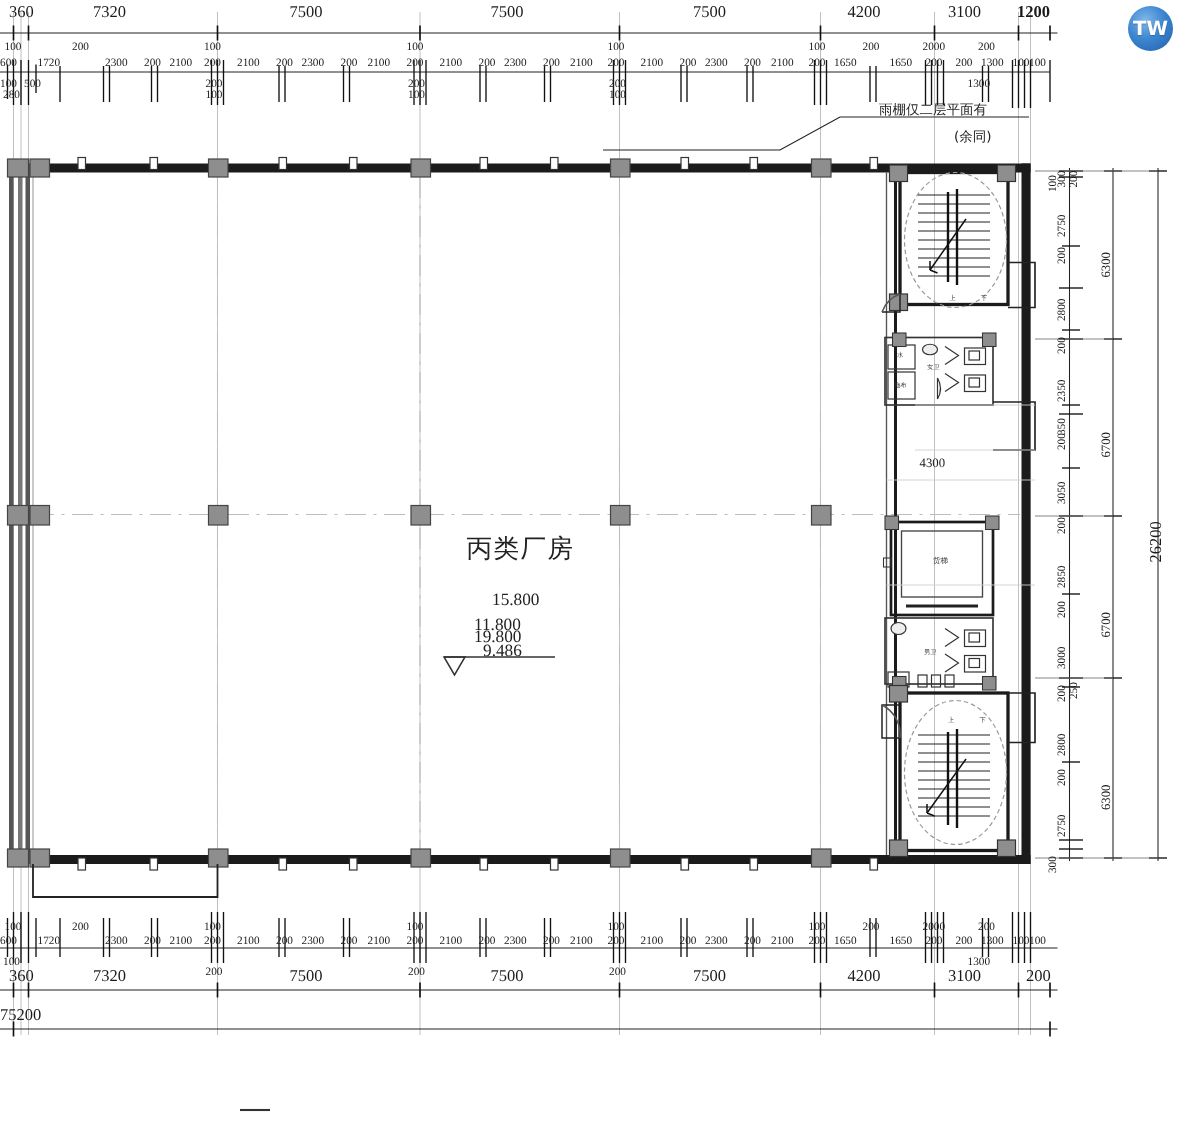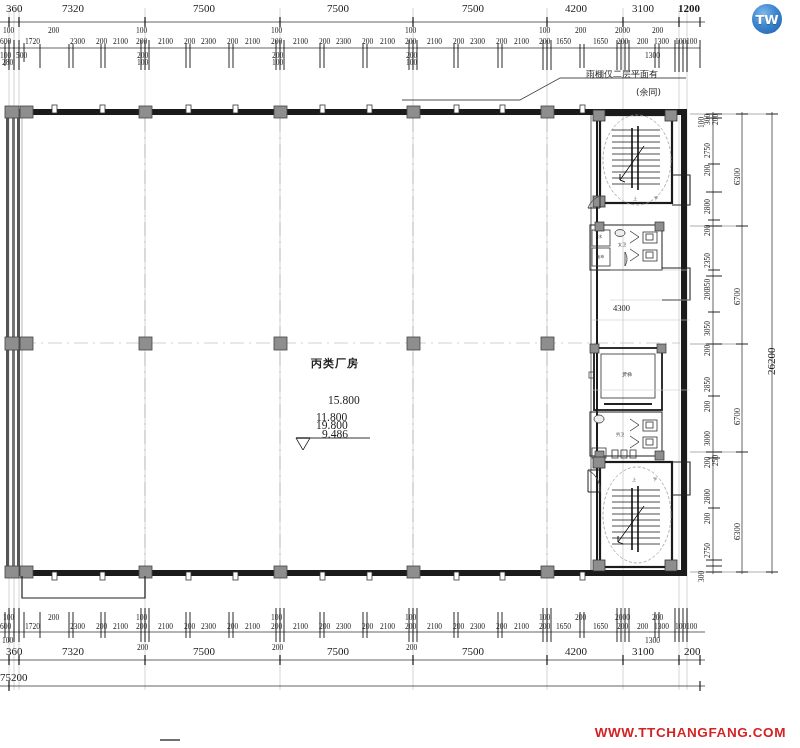--- a/index.html
+++ b/index.html
@@ -8,21 +8,21 @@
     font-family:"Liberation Serif","DejaVu Serif",serif;
     color:#111;
   }
   #plan{position:absolute;left:0;top:0;width:800px;height:748px;}
   .lbl{position:absolute;white-space:nowrap;line-height:1;}
   .dim{font-family:"Liberation Serif",serif;font-size:7.5px;color:#1a1a1a;}
   .dim-lg{font-family:"Liberation Serif",serif;font-size:11px;color:#1a1a1a;}
   .dim-md{font-family:"Liberation Serif",serif;font-size:8.5px;color:#1a1a1a;}
   .vert{transform-origin:0 0;transform:rotate(-90deg);}
   .cn{font-family:"DejaVu Sans","Liberation Sans",sans-serif;}
-  .room-title{font-size:11px;font-weight:700;letter-spacing:1px;color:#222;}
+  .room-title{font-size:17px;font-weight:400;letter-spacing:1px;color:#222;}
   .elev{font-size:11.5px;color:#222;font-family:"Liberation Serif",serif;}
   .note{font-size:9px;color:#222;}
   .tiny{font-size:4.2px;color:#333;}
   .tiny2{font-size:5px;color:#333;}
 
   
   #logo{
     position:absolute;left:752px;top:4px;width:30px;height:30px;border-radius:50%;
     background:radial-gradient(circle at 38% 32%, #7fb8ea 0%, #3d86d0 45%, #1f5fa8 100%);
     box-shadow:0 0 0 2px rgba(255,255,255,.75);
@@ -656,14 +656,13 @@
 <div class="lbl dim-lg" style="left:565px;top:646px;">4200</div>
 <div class="lbl dim-lg" style="left:632px;top:646px;">3100</div>
 <div class="lbl dim-lg" style="left:684px;top:646px;">200</div>
 <div class="lbl dim-lg" style="left:0px;top:672px;text-align:right;">75200</div>
 
 <div id="logo">
   <span class="mark">TW</span>
 </div>
 
 <div id="brand">
-  <div class="url">WWW.TTCHANGFANG.COM</div>
 </div>
 
 </body></html>

